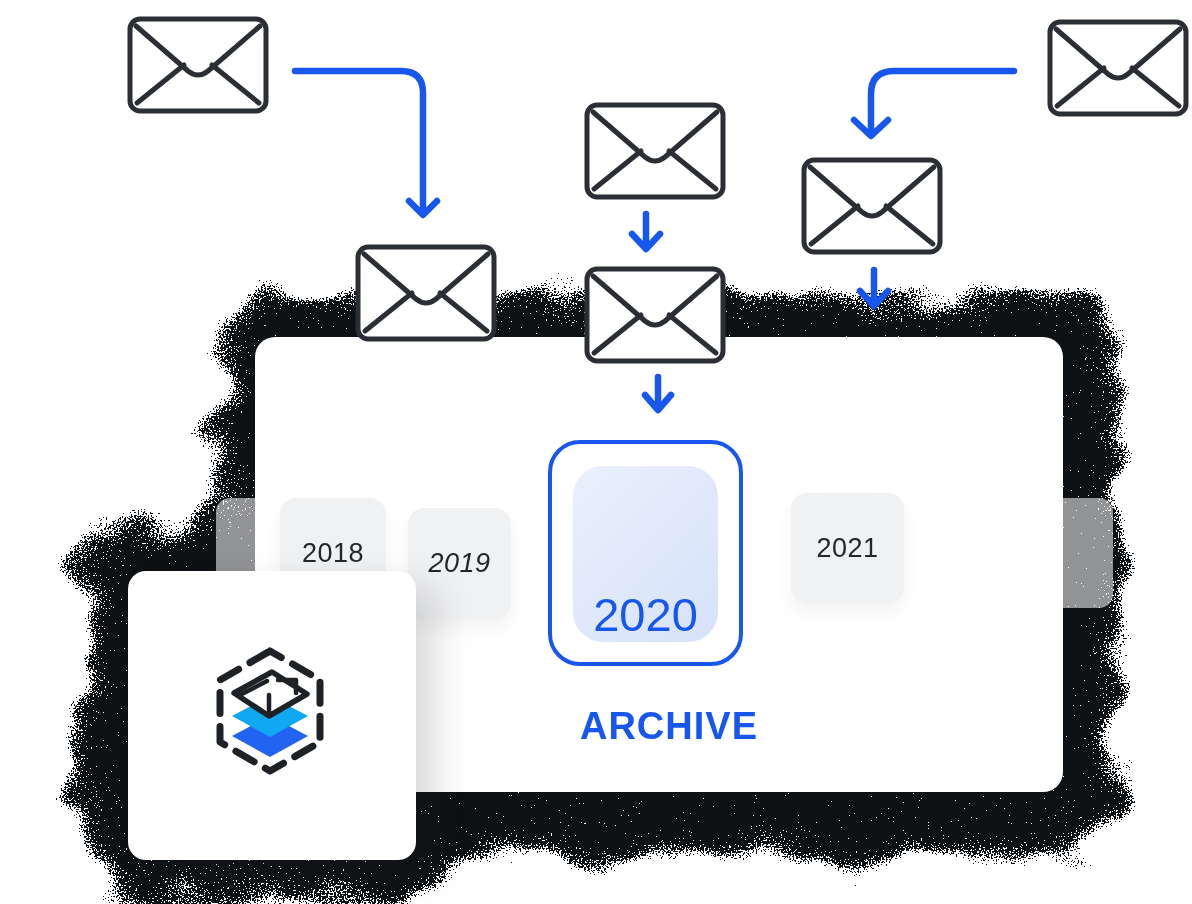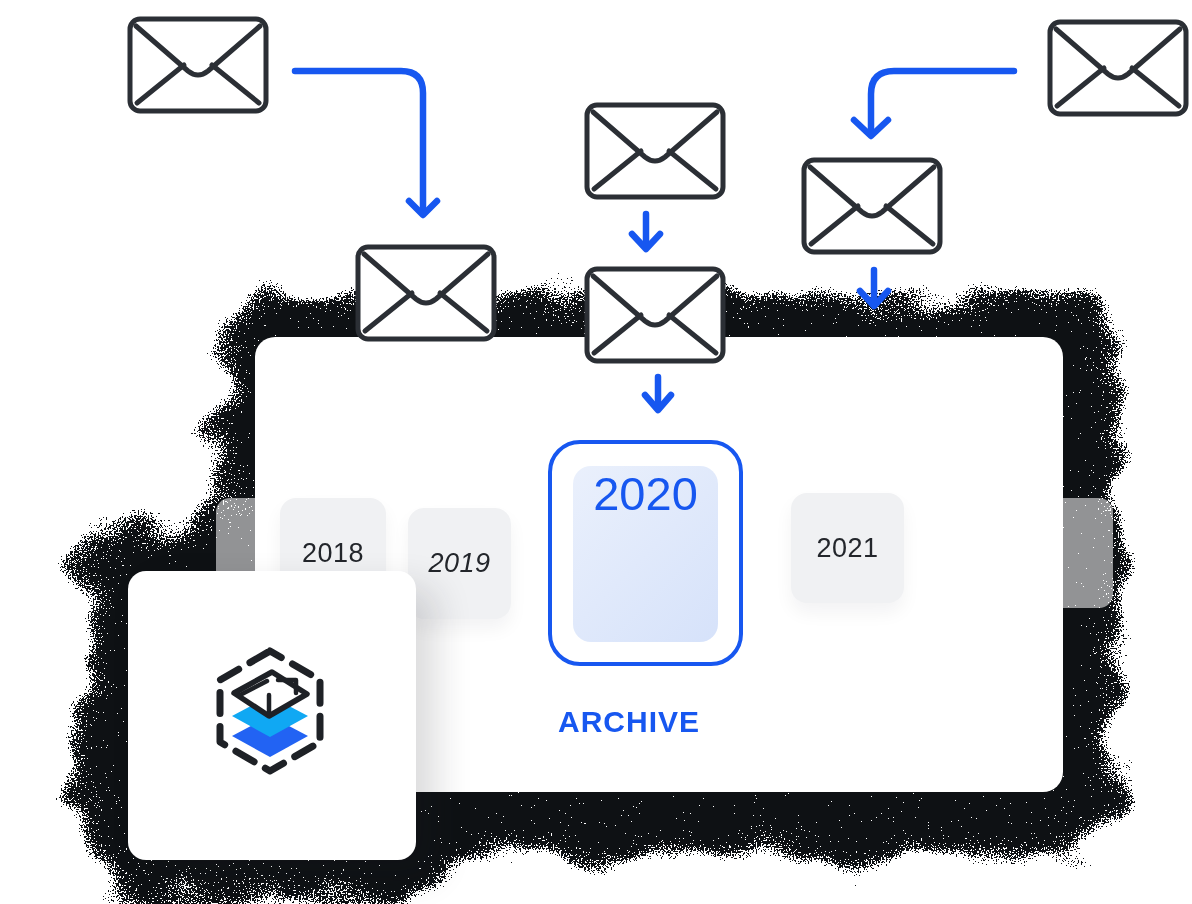--- a/index.html
+++ b/index.html
@@ -41,28 +41,28 @@
   }
   .y2018{left:25px;top:161px;width:106px;height:111px;}
   .y2019{left:153px;top:171px;width:103px;height:111px;font-style:italic;}
   .y2021{left:536px;top:156px;width:113px;height:110px;}
   .y2022{left:670px;top:161px;width:106px;height:110px;}
   .sel-outer{
     position:absolute;left:293px;top:103px;width:195px;height:226px;box-sizing:border-box;
     border:4px solid var(--color-accent-blue);border-radius:32px;background:transparent;
   }
   .sel-inner{
-    position:absolute;left:318px;top:129px;width:145px;height:176px;border-radius:18px;
+    position:absolute;left:318px;top:129px;width:145px;height:176px;border-radius:30px;
     background:linear-gradient(135deg,var(--color-selected-fill-start),var(--color-selected-fill-end));
-    display:flex;align-items:flex-start;justify-content:center;
+    display:flex;align-items:flex-end;justify-content:center;
     font-size:47px;font-weight:500;color:var(--color-accent-blue);
   }
   .archive-label{
-    position:absolute;left:303px;top:368px;width:200px;text-align:left;
-    font-size:30px;font-weight:700;letter-spacing:1px;color:var(--color-accent-blue);
+    position:absolute;left:303px;top:368px;width:200px;text-align:right;
+    font-size:38px;font-weight:700;letter-spacing:1px;color:var(--color-accent-blue);
   }
   .logo-card{
     position:absolute;z-index:6;left:80px;top:571px;width:288px;height:289px;
     background:var(--color-card-bg);border-radius:18px;
     box-shadow:20px 16px 36px rgba(28,31,38,0.16);
   }
   .logo-icon{position:absolute;left:82px;top:75px;}
   .env-body{fill:#fff;stroke:var(--color-envelope-stroke);stroke-width:5;}
   .env-line{fill:none;stroke:var(--color-envelope-stroke);stroke-width:5;stroke-linecap:round;stroke-linejoin:round;}
   .envelope-layer{z-index:7;}

